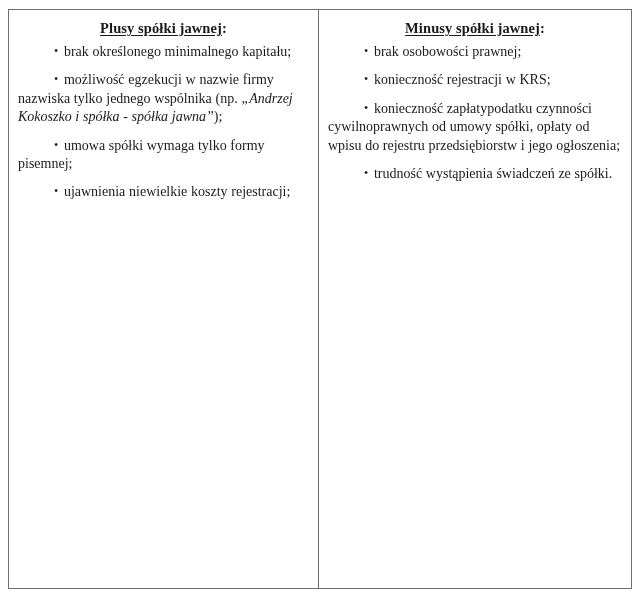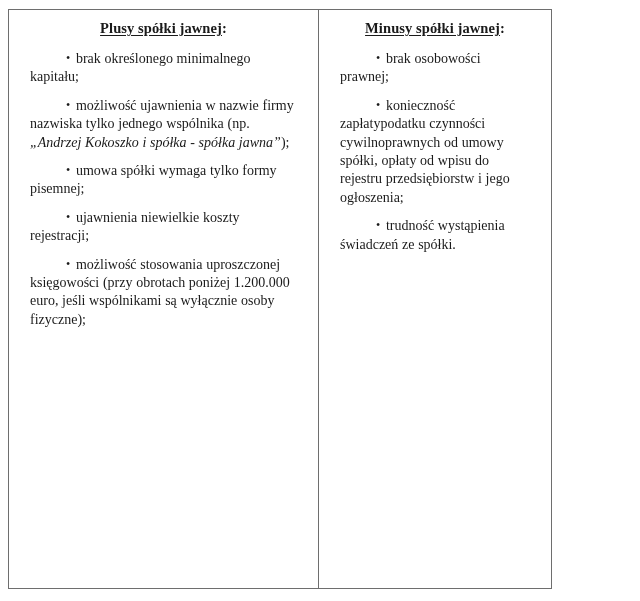--- a/index.html
+++ b/index.html
@@ -21,21 +21,21 @@
     width: 640px;
     height: 601px;
     background: #ffffff;
   }
 
   
   .comparison-table {
     position: absolute;
     left: 8px;
     top: 9px;
-    width: 544px;
+    width: 624px;
     height: 580px;
     border: 1px solid #6e6e6e;
     box-sizing: border-box;
     background: #701a75;
     display: flex;
     flex-direction: row;
     align-items: stretch;
   }
 
   .table-column {
@@ -65,21 +65,21 @@
     margin: 0 0 5px 0;
     letter-spacing: 0.1px;
   }
   .column-header .underlined {
     text-decoration: underline;
     text-underline-offset: 1.5px;
   }
 
   
   .bullet-list {
-    margin: 12px;
+    margin: 0;
     padding: 0;
     list-style: none;
   }
 
   .bullet-item {
     font-size: 14px;
     line-height: 18.4px;
     margin: 0 0 9px 0;
     text-indent: 36px;
     text-align: left;
@@ -108,42 +108,42 @@
   <div class="comparison-table">
 
     <div class="table-column column-pros">
       <p class="column-header"><span class="underlined">Plusy spółki jawnej</span><span>:</span></p>
 
       <div class="bullet-list">
 
         <p class="bullet-item"><span class="dot">•</span> <span>brak określonego minimalnego kapitału;</span></p>
 
 
-        <p class="bullet-item"><span class="dot">•</span> <span>możliwość ujawnienia w nazwie firmy nazwiska tylko jednego wspólnika (np. </span><span class="quoted-example">„Andrzej Kokoszko i spółka - spółka jawna”</span><span>);</span></p>
+        <p class="bullet-item"><span class="dot">•</span> <span>możliwość egzekucji w nazwie firmy nazwiska tylko jednego wspólnika (np. </span><span class="quoted-example">„Andrzej Kokoszko i spółka - spółka jawna”</span><span>);</span></p>
 
         <p class="bullet-item"><span class="dot">•</span> <span>umowa spółki wymaga tylko formy pisemnej;</span></p>
 
 
 
         <p class="bullet-item"><span class="dot">•</span> <span>ujawnienia niewielkie koszty rejestracji;</span></p>
 
-        <p class="bullet-item"><span class="dot">•</span> <span>możliwość stosowania uproszczonej księgowości (przy obrotach poniżej 1.200.000 euro, jeśli wspólnikami są wyłącznie osoby fizyczne);</span></p>
 
 
       </div>
     </div>
 
     <div class="table-column column-cons">
       <p class="column-header"><span class="underlined">Minusy spółki jawnej</span><span>:</span></p>
 
       <div class="bullet-list">
 
         <p class="bullet-item"><span class="dot">•</span> <span>brak osobowości prawnej;</span></p>
 
 
+        <p class="bullet-item"><span class="dot">•</span> <span>konieczność rejestracji w KRS;</span></p>
 
         <p class="bullet-item"><span class="dot">•</span> <span>konieczność zapłatypodatku czynności cywilnoprawnych od umowy spółki, opłaty od wpisu do rejestru przedsiębiorstw i jego ogłoszenia;</span></p>
 
         <p class="bullet-item"><span class="dot">•</span> <span>trudność wystąpienia świadczeń ze spółki.</span></p>
 
       </div>
     </div>
 
   </div>
 </div>

